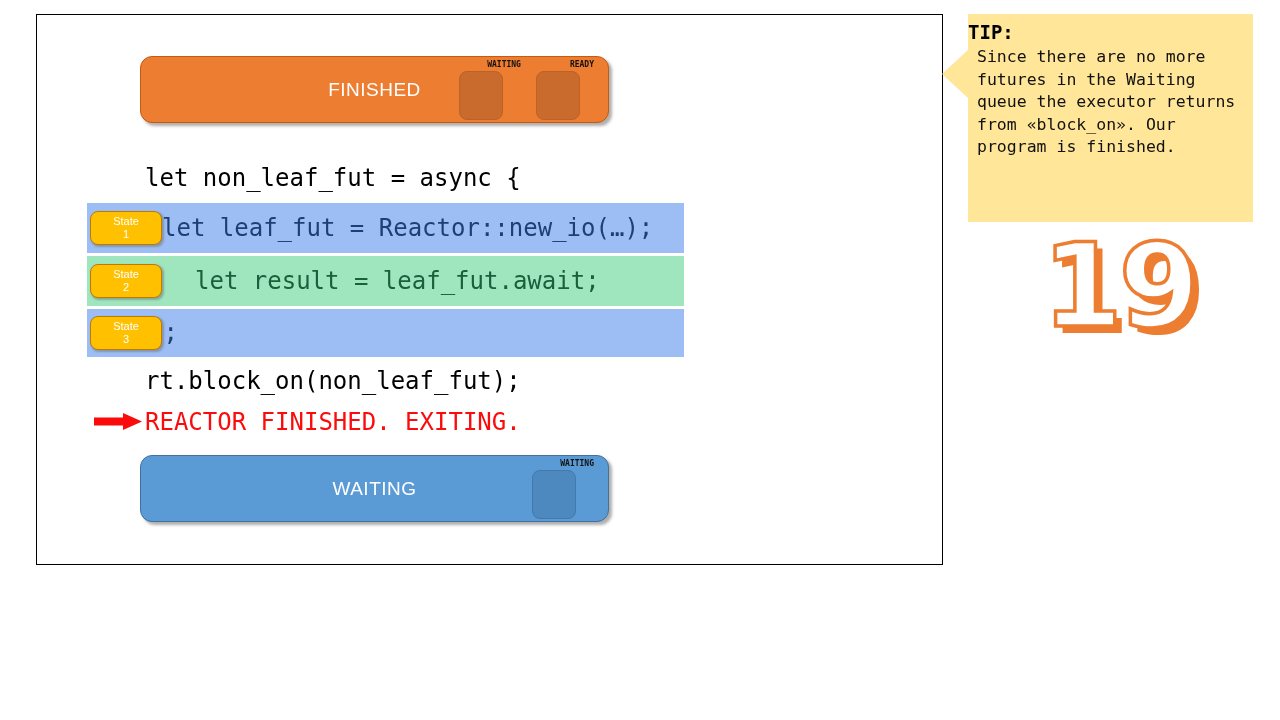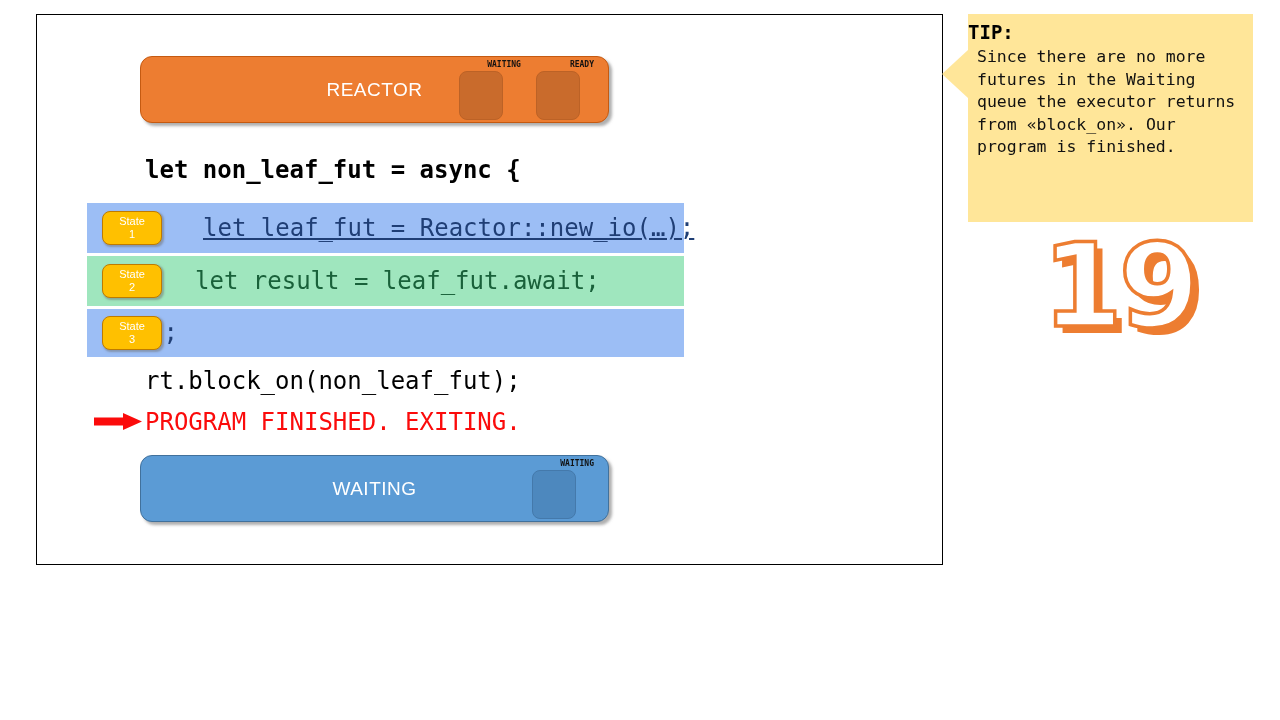--- a/index.html
+++ b/index.html
@@ -63,45 +63,45 @@
   
   .code-line {
     position: absolute;
     left: 108px;
     font-family: "DejaVu Sans Mono", monospace;
     font-size: 24px;
     line-height: 30px;
     color: #000000;
     white-space: pre;
   }
-  .code-top    { top: 140px; font-weight: bold; }
+  .code-top    { top: 148px; }
   .code-block  { top: 351px; }
   .state-row {
     position: absolute;
     left: 50px;
     width: 597px; height: 50px;
     display: flex;
     align-items: center;
   }
   .row-1 { top: 188px; background: #9CBEF5; }
   .row-2 { top: 241px; background: #9FE6BE; }
   .row-3 { top: 294px; background: #9CBEF5; height: 48px; }
   .row-code {
     font-family: "DejaVu Sans Mono", monospace;
     font-size: 24px;
     white-space: pre;
   }
-  .row-1 .row-code { margin-left: 116px; color: #1F3E75; text-decoration: underline; }
+  .row-1 .row-code { margin-left: 75px; color: #1F3E75; }
   .row-2 .row-code { margin-left: 108px; color: #19613A; }
   .row-3 .row-code { margin-left: 62px;  color: #1F3E75; }
   .state-badge {
     position: absolute;
-    left: 15px; top: 50%;
+    left: 3px; top: 50%;
     transform: translateY(-50%);
-    width: 60px; height: 34px;
+    width: 72px; height: 34px;
     background: #FFC000;
     border: 1.5px solid #BE7B00;
     border-radius: 8px;
     box-shadow: 1.5px 1.5px 2px rgba(110,110,110,0.5);
     display: flex;
     flex-direction: column;
     align-items: center;
     justify-content: center;
   }
   .badge-text {
@@ -166,21 +166,21 @@
   }
 </style>
 </head>
 <body>
 
 <div class="slide">
 
   <div class="main-box">
 
     <div class="comp-box executor">
-      <span class="comp-label">REACTOR</span>
+      <span class="comp-label">FINISHED</span>
       <div class="queue-group">
         <div class="queue-col">
           <span class="queue-label">WAITING</span>
           <div class="queue-slot slot-orange"></div>
         </div>
         <div class="queue-col">
           <span class="queue-label">READY</span>
           <div class="queue-slot slot-orange"></div>
         </div>
       </div>
@@ -210,21 +210,21 @@
         <span class="badge-text">3</span>
       </div>
       <span class="row-code">};</span>
     </div>
 
     <div class="code-line code-block">rt.block_on(non_leaf_fut);</div>
 
     <svg class="red-arrow" width="48" height="17" viewBox="0 0 48 17">
       <path d="M0,4.5 L29,4.5 L29,0 L48,8.5 L29,17 L29,12.5 L0,12.5 Z" fill="#FB0B0B"></path>
     </svg>
-    <div class="status-line">PROGRAM FINISHED. EXITING.</div>
+    <div class="status-line">REACTOR FINISHED. EXITING.</div>
 
     <div class="comp-box reactor">
       <span class="comp-label">WAITING</span>
       <div class="queue-group">
         <div class="queue-col">
           <span class="queue-label">WAITING</span>
           <div class="queue-slot slot-blue"></div>
         </div>
       </div>
     </div>

